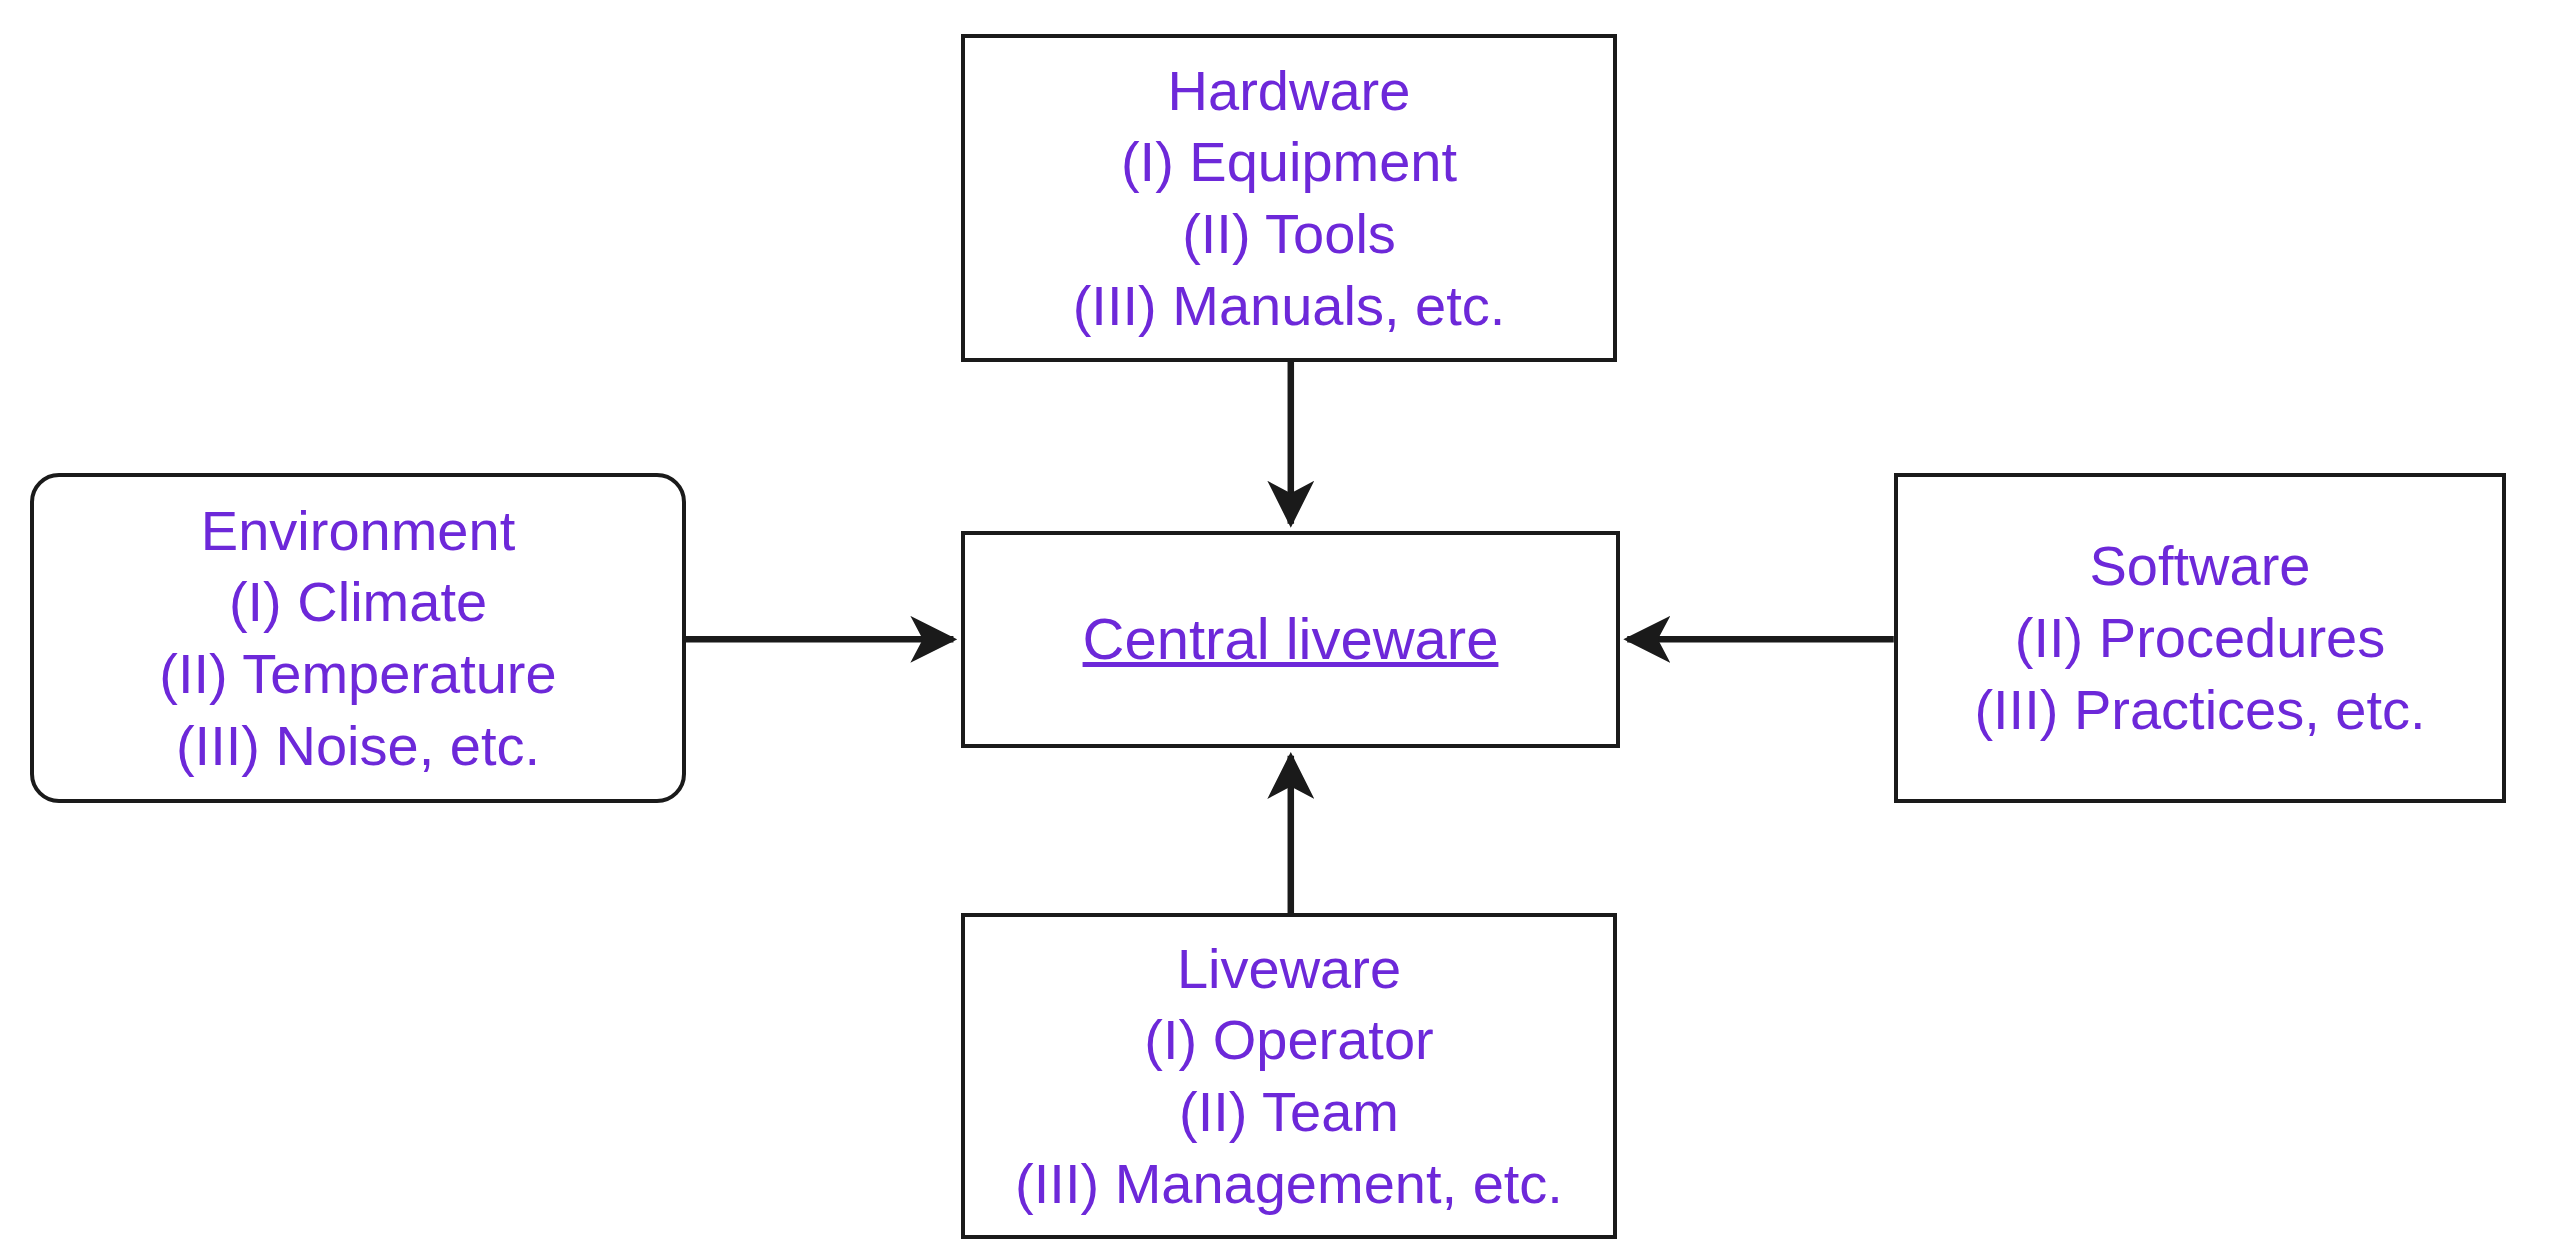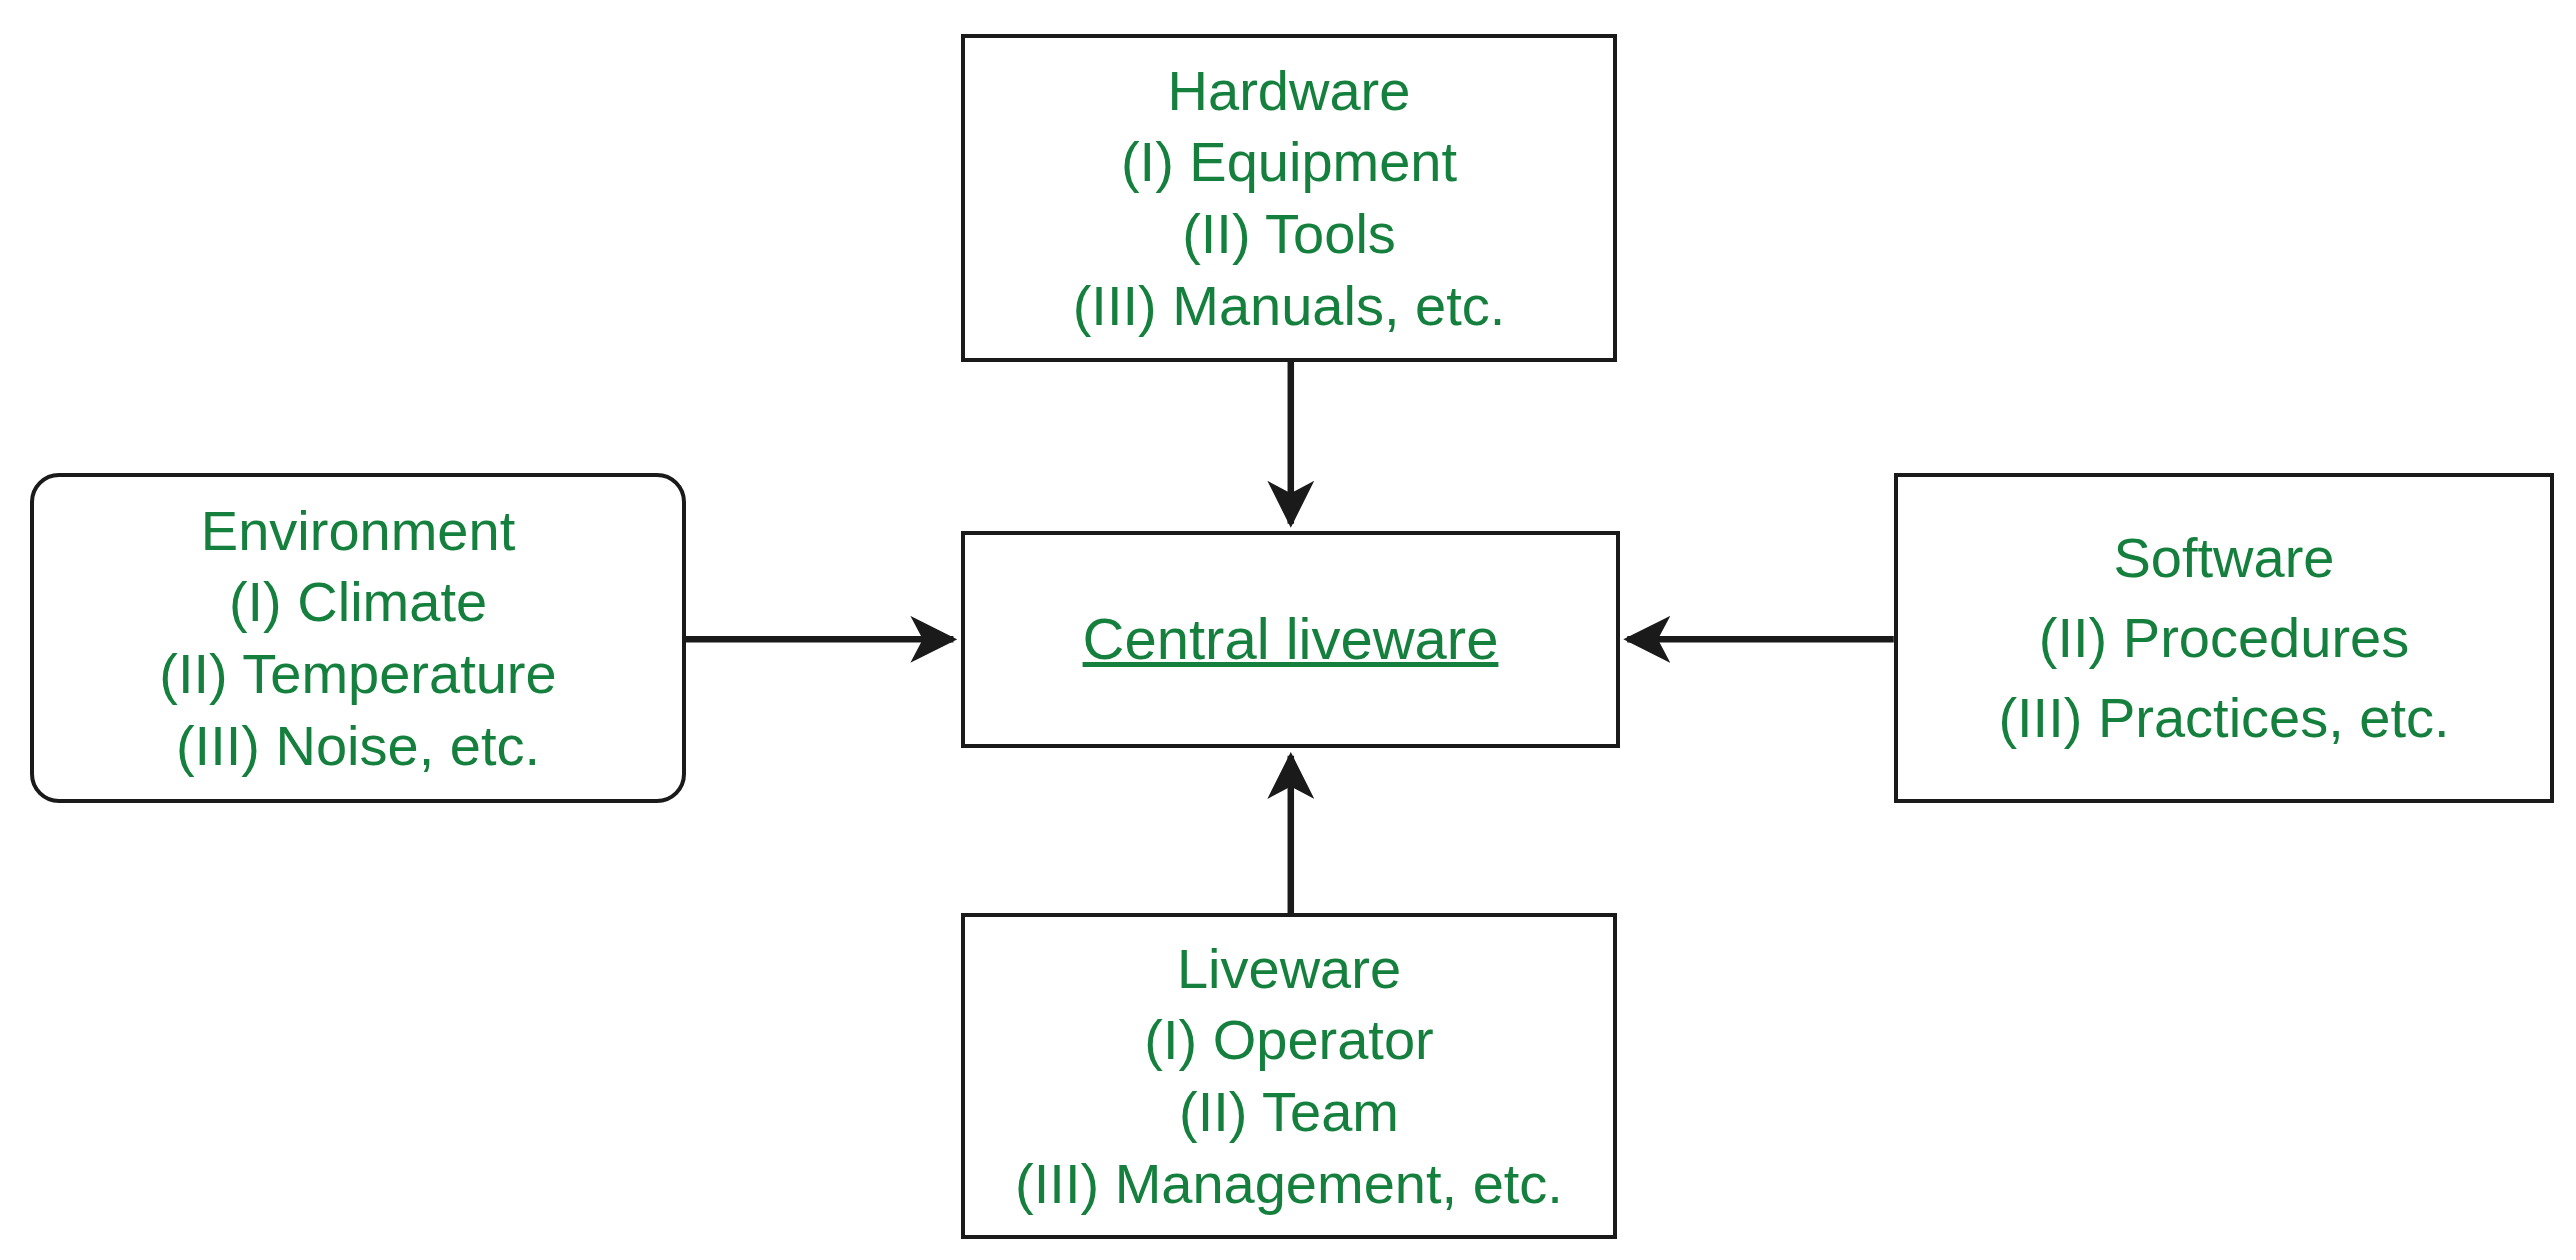--- a/index.html
+++ b/index.html
@@ -19,39 +19,39 @@
   .node {
     position: absolute;
     box-sizing: border-box;
     background: #ffffff;
     border: 4.7px solid #1a1a1a;
     display: flex;
     flex-direction: column;
     align-items: center;
     justify-content: center;
     text-align: center;
-    color: #15803d;
+    color: #6d28d9;
     z-index: 3;
   }
   .node .line {
     display: block;
     font-size: 56px;
     line-height: 1.28;
     white-space: nowrap;
     letter-spacing: 0px;
   }
   
   #node-hardware {
     left: 961px; top: 34px; width: 656px; height: 328px;
   }
   #node-environment {
     left: 30px; top: 473px; width: 656px; height: 330px; border-radius: 29px;
   }
   #node-software {
-    left: 1894px; top: 473px; width: 660px; height: 330px; gap: 8px;
+    left: 1894px; top: 473px; width: 612px; height: 330px;
   }
   #node-liveware {
     left: 961px; top: 913px; width: 656px; height: 326px;
   }
   #node-central {
     left: 961px; top: 531px; width: 659px; height: 217px; text-decoration: underline;
   }
   #node-central .line {
     font-size: 58px;
   }

